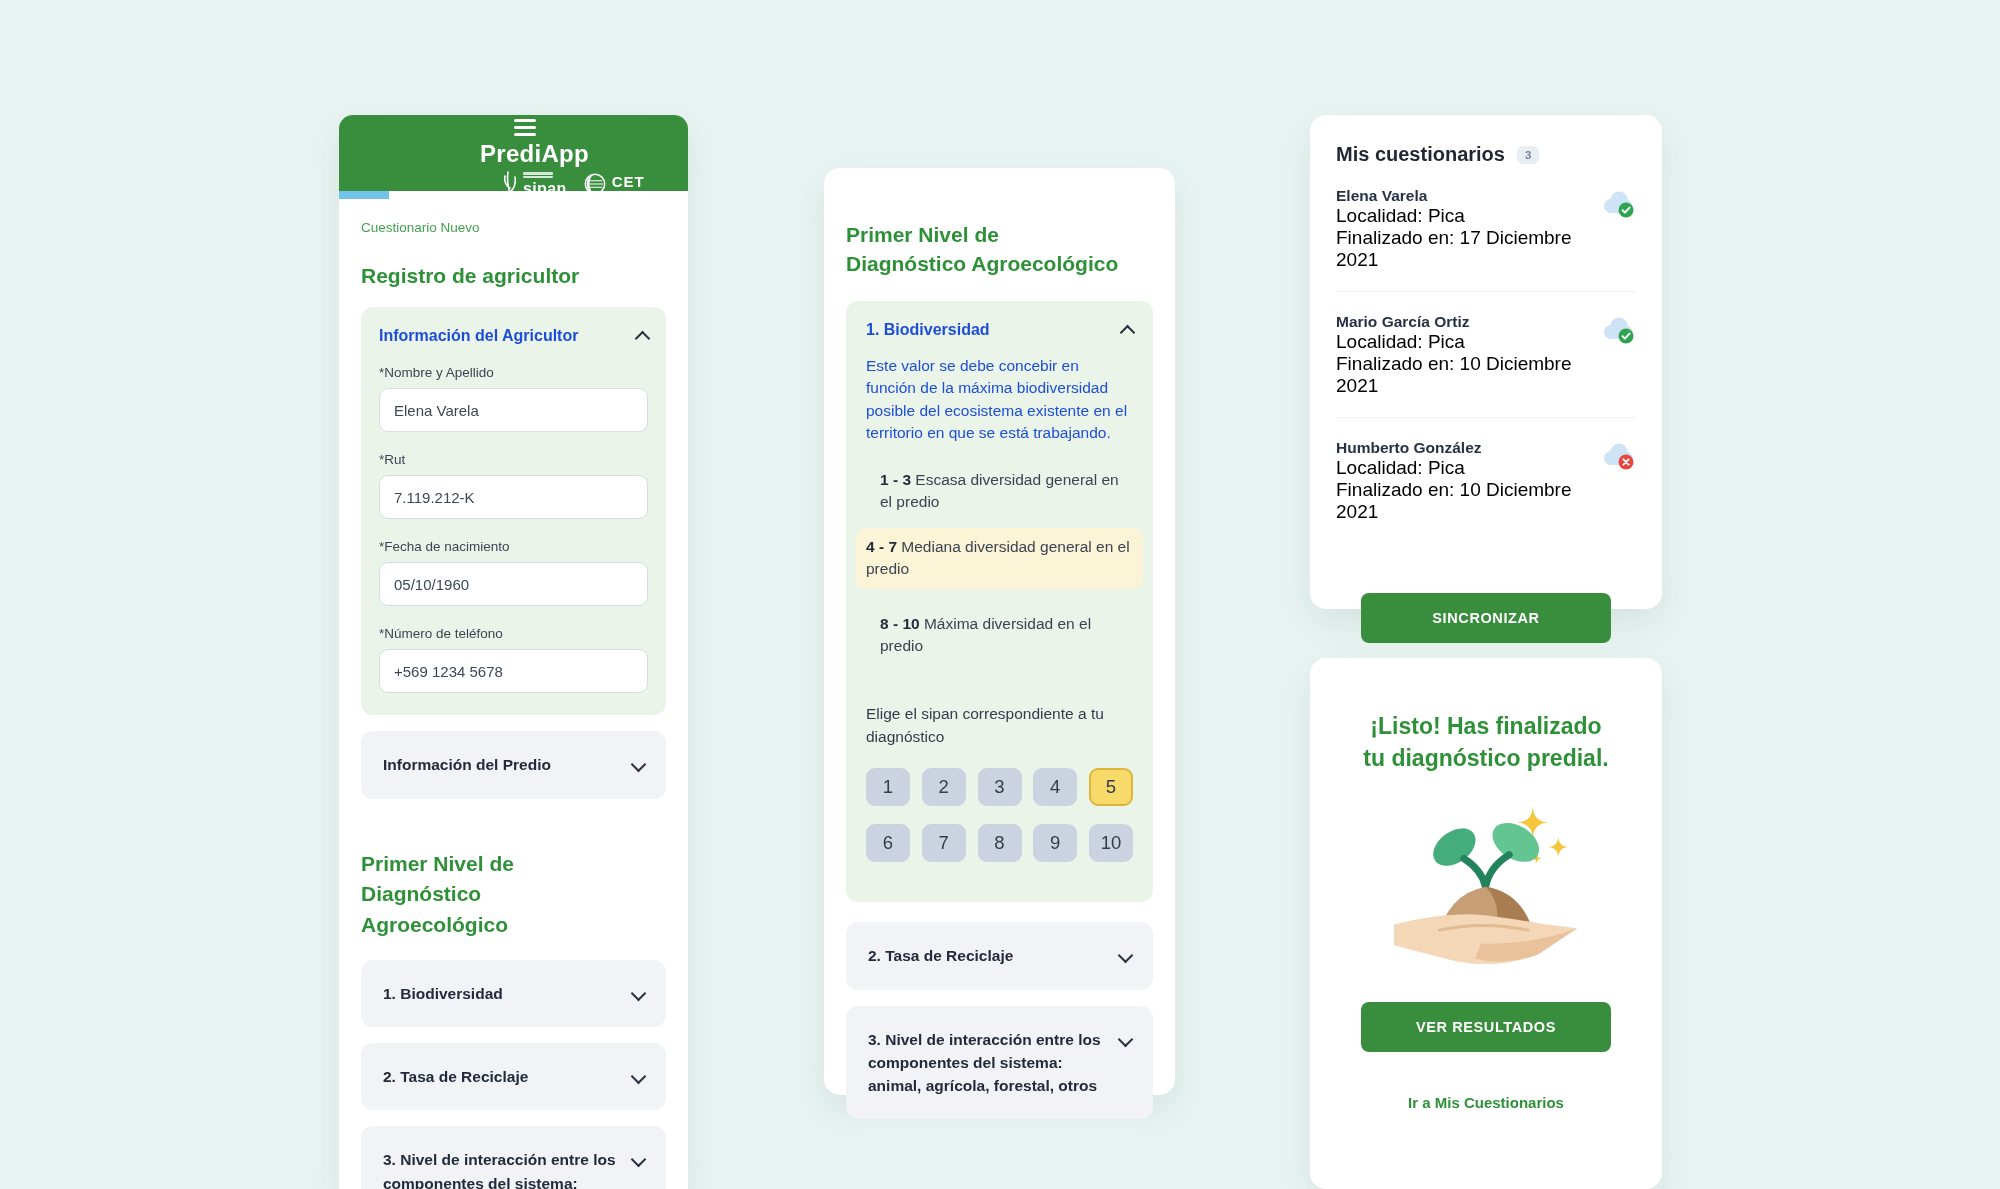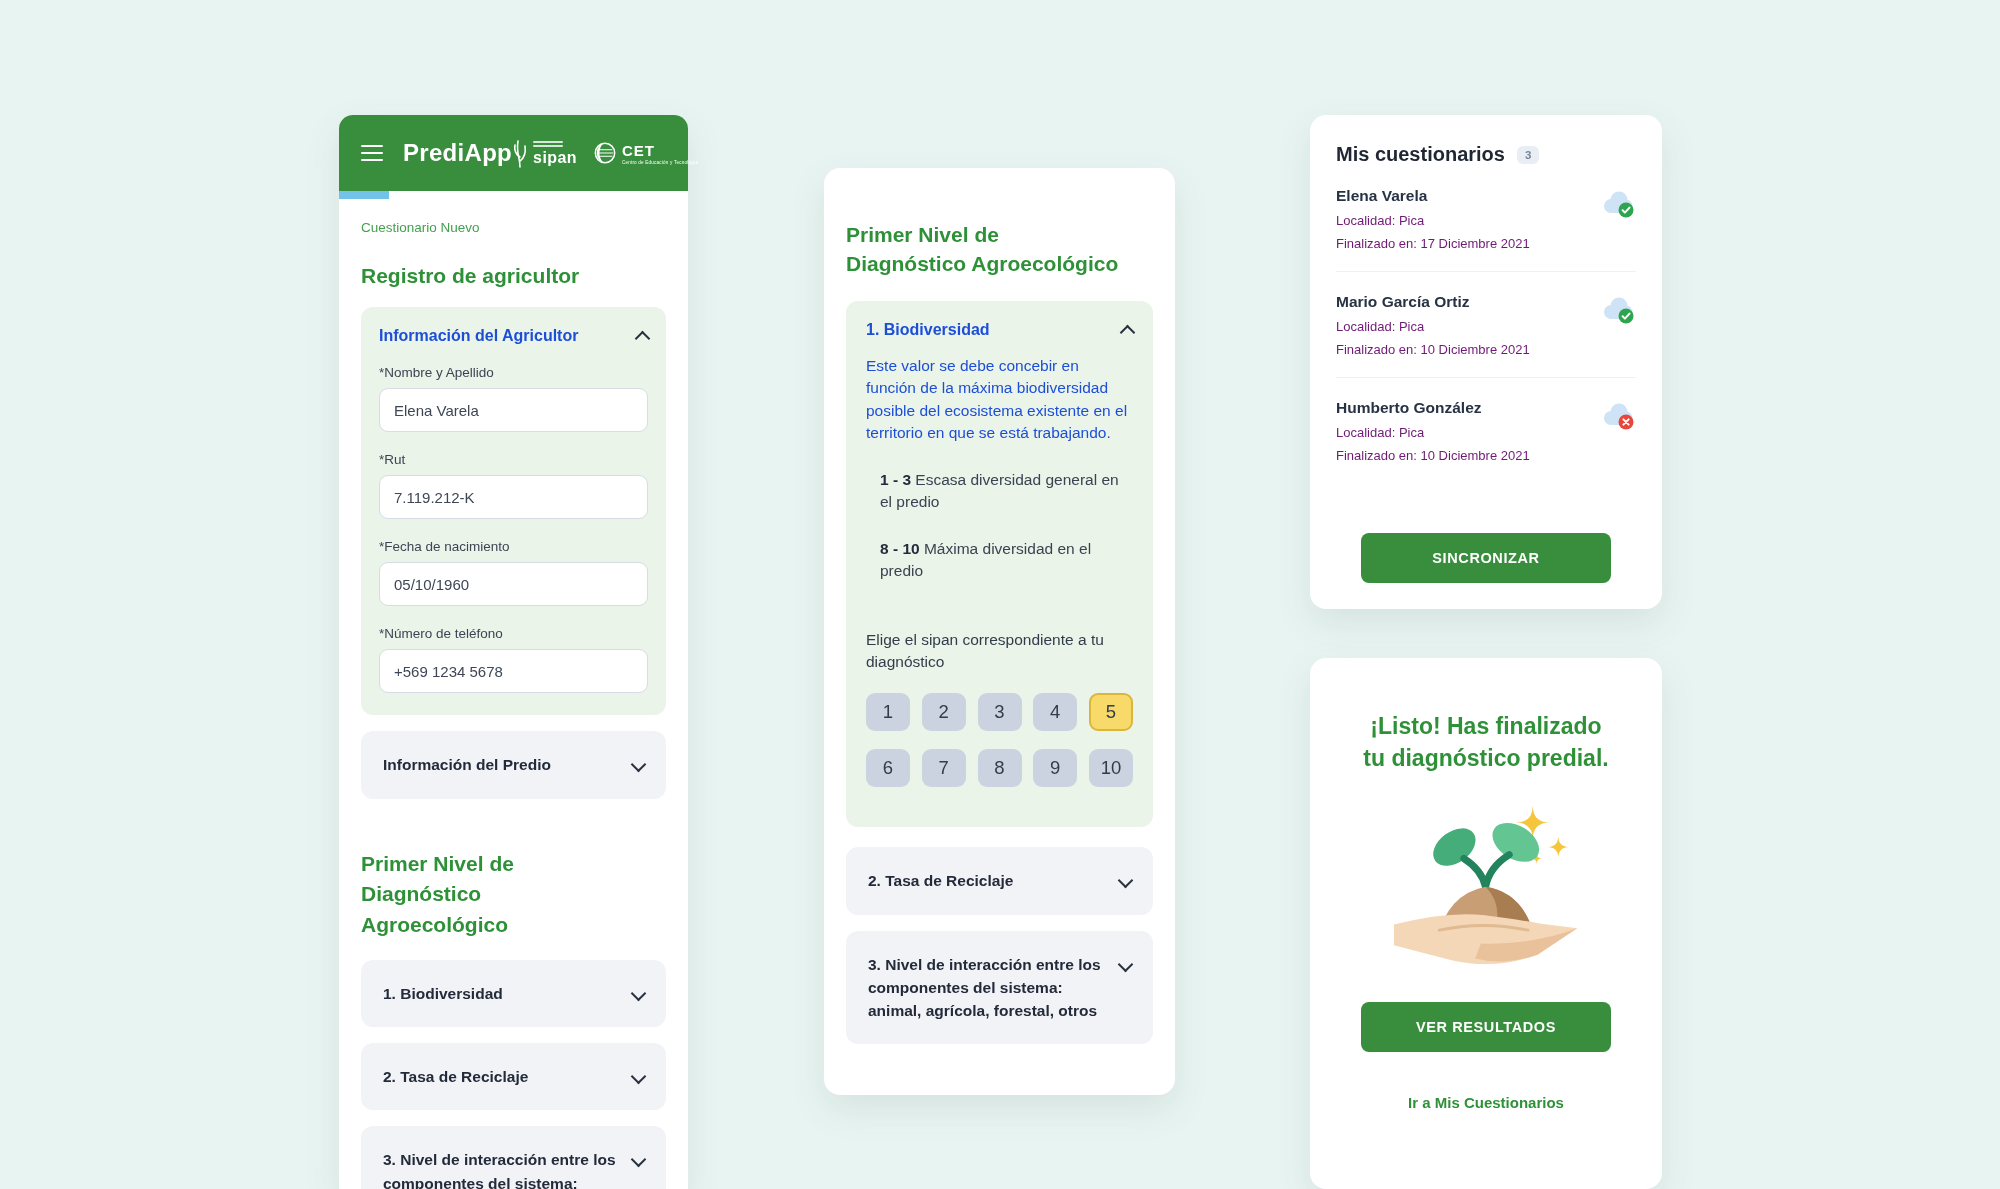--- a/index.html
+++ b/index.html
@@ -3,21 +3,21 @@
 <meta charset="utf-8">
 <style>
   html,body{margin:0;padding:0;background:#e8f4f1;}
   .canvas{position:relative;width:2000px;height:1189px;background:#e8f4f1;overflow:hidden;
           font-family:"Liberation Sans", sans-serif;color:#273244;}
   .screen{position:absolute;background:#fff;box-shadow:0 14px 36px rgba(45,90,78,.10);}
 
   
   #s1{left:339px;top:115px;width:349px;height:1074px;border-radius:14px 14px 0 0;}
   .appbar{height:76px;background:#388e3c;border-radius:14px 14px 0 0;display:flex;align-items:center;
-          padding:0 32px 0 22px;box-sizing:border-box;}
+          padding:0 0 0 22px;box-sizing:border-box;flex-direction:column;}
   .hamburger{cursor:pointer;}
   .hamburger i{display:block;width:22px;height:2.6px;background:#fff;border-radius:2px;margin:4.4px 0;}
   .app-title{color:#fff;font-size:24px;font-weight:800;letter-spacing:.3px;margin:0 0 0 20px;}
   .logos{margin-left:auto;display:flex;align-items:center;gap:16px;}
   .logo{display:flex;align-items:center;gap:5px;color:#fff;}
   .micro i{display:block;width:30px;height:2.2px;background:rgba(255,255,255,.8);margin:1.6px 0;border-radius:1px;}
   .logo-sipan b{font-size:16px;letter-spacing:.4px;}
   .logo-cet b{font-size:15px;letter-spacing:1px;display:block;}
   .logo-cet small{font-size:4.6px;display:block;letter-spacing:.2px;margin-top:1px;white-space:nowrap;}
   .progress{height:8px;background:#ffffff;}
@@ -62,21 +62,21 @@
 
   
   #s3{left:1310px;top:115px;width:352px;height:494px;border-radius:16px;padding:28px 26px;box-sizing:border-box;}
   .list-head{display:flex;align-items:center;gap:12px;}
   .list-head h2{margin:0;font-size:20px;font-weight:600;color:#1f2734;}
   .count-badge{background:#e9edf4;color:#7a8596;font-size:11.5px;font-weight:600;padding:3px 8px;border-radius:6px;}
   .q-item{display:flex;justify-content:space-between;align-items:flex-start;padding:21px 0 20px;
           border-bottom:1px solid #edf0f4;}
   .q-item:last-of-type{border-bottom:none;}
   .q-name{display:block;font-size:15.5px;font-weight:700;color:#273244;}
-  .q-sub{display:block;font-size:13px;color:#701a75;margin-top:8px;}
+  .q-sub{display:block;font-size:19px;color:#000000;}
   .q-item svg{flex:none;margin-top:2px;}
   .st-ok,.st-err{display:none;}
   .status-synced .st-ok{display:block;}
   .status-error .st-err{display:block;}
   .btn-green{display:block;margin:50px auto 0;width:250px;height:50px;background:#388e3c;color:#fff;
              font-weight:700;font-size:14.5px;letter-spacing:.6px;border:none;border-radius:8px;cursor:pointer;
              font-family:"Liberation Sans", sans-serif;}
 
   
   #s4{left:1310px;top:658px;width:352px;height:531px;border-radius:16px;padding:52px 30px 0;
@@ -182,20 +182,21 @@
       <h2 class="page-title">Primer Nivel de Diagnóstico Agroecológico</h2>
 
       <div class="green-card2">
         <div class="card-head">
           <b>1. Biodiversidad</b>
           <span class="chev up"></span>
         </div>
         <p class="desc">Este valor se debe concebir en función de la máxima biodiversidad posible del ecosistema existente en el territorio en que se está trabajando.</p>
 
         <p class="scale"><b>1 - 3</b> <span>Escasa diversidad general en el predio</span></p>
+        <p class="scale hl"><b>4 - 7</b> <span>Mediana diversidad general en el predio</span></p>
         <p class="scale"><b>8 - 10</b> <span>Máxima diversidad en el predio</span></p>
 
         <p class="choose">Elige el sipan correspondiente a tu diagnóstico</p>
 
         <div class="numgrid">
           <div class="numbtn">1</div>
           <div class="numbtn">2</div>
           <div class="numbtn">3</div>
           <div class="numbtn">4</div>
           <div class="numbtn sel">5</div>

